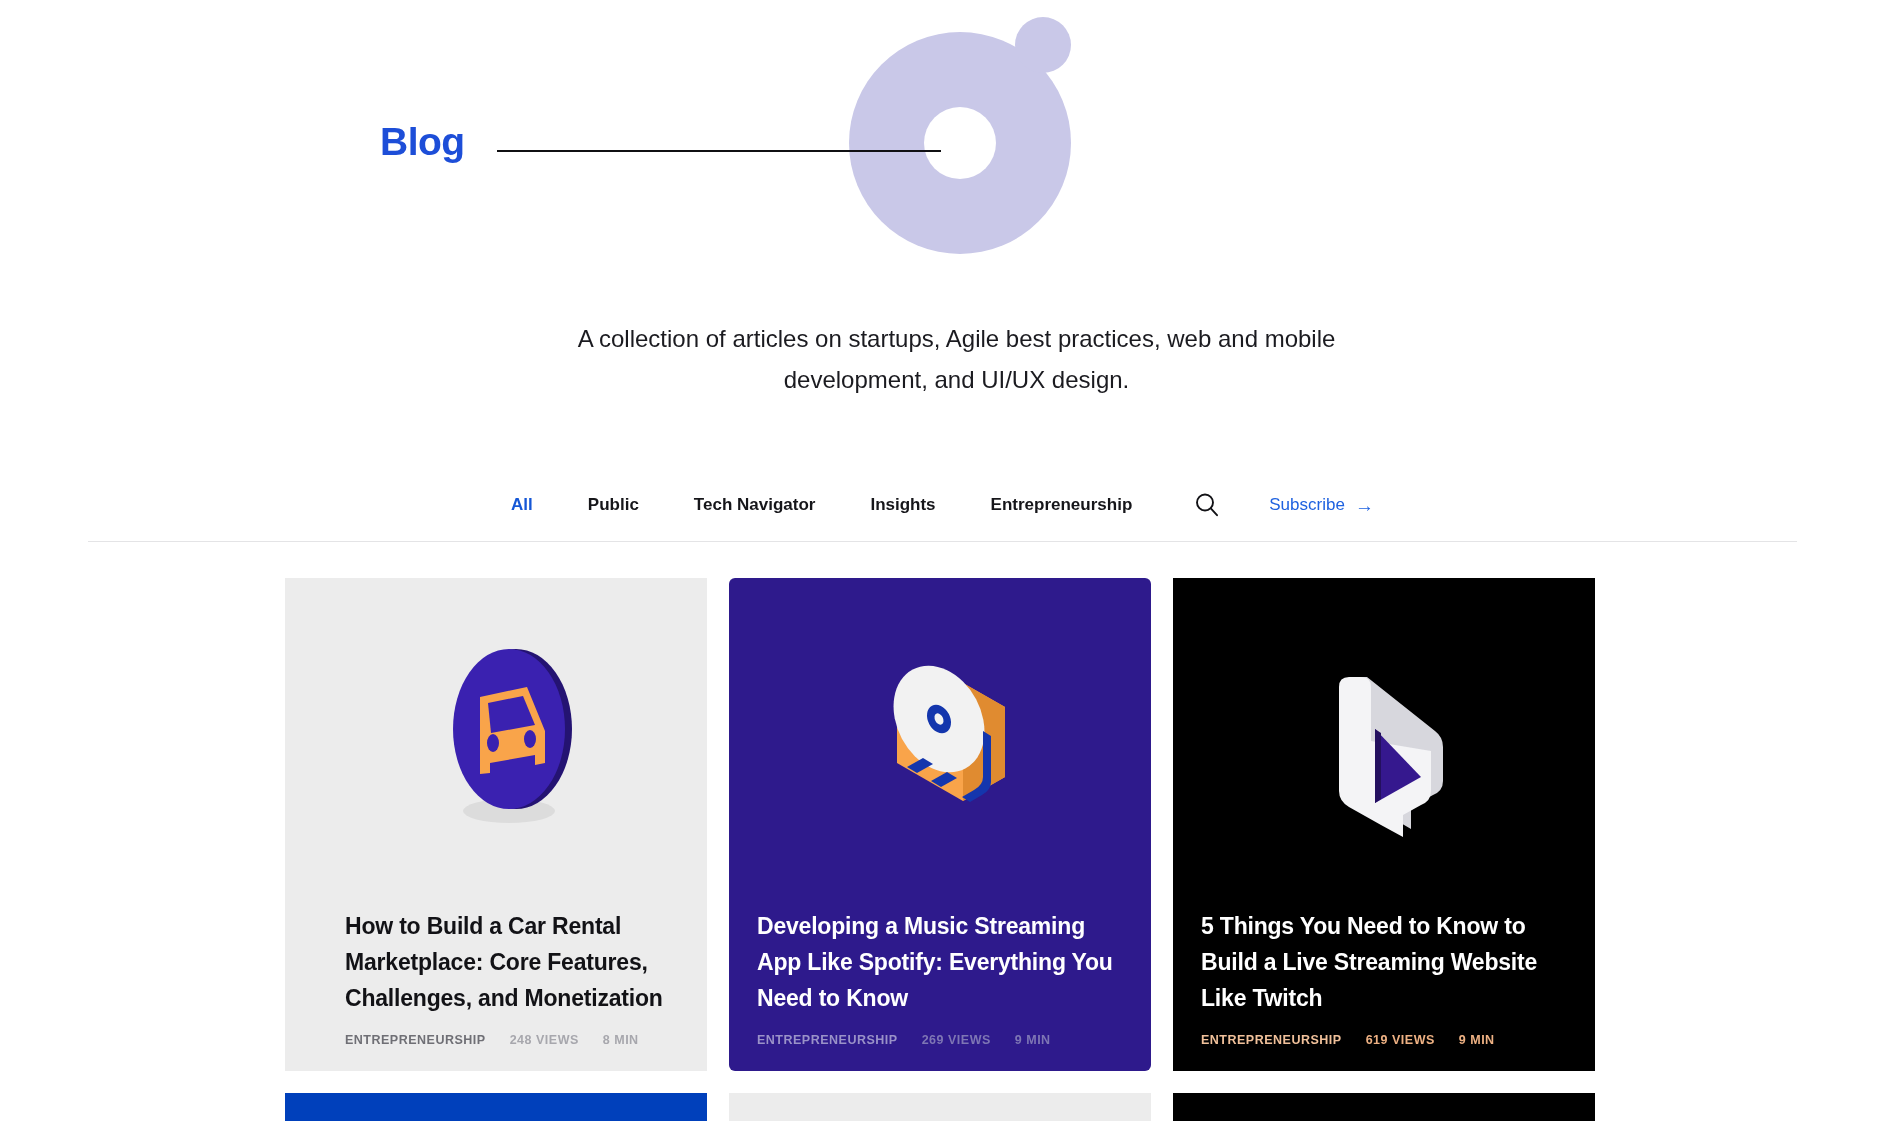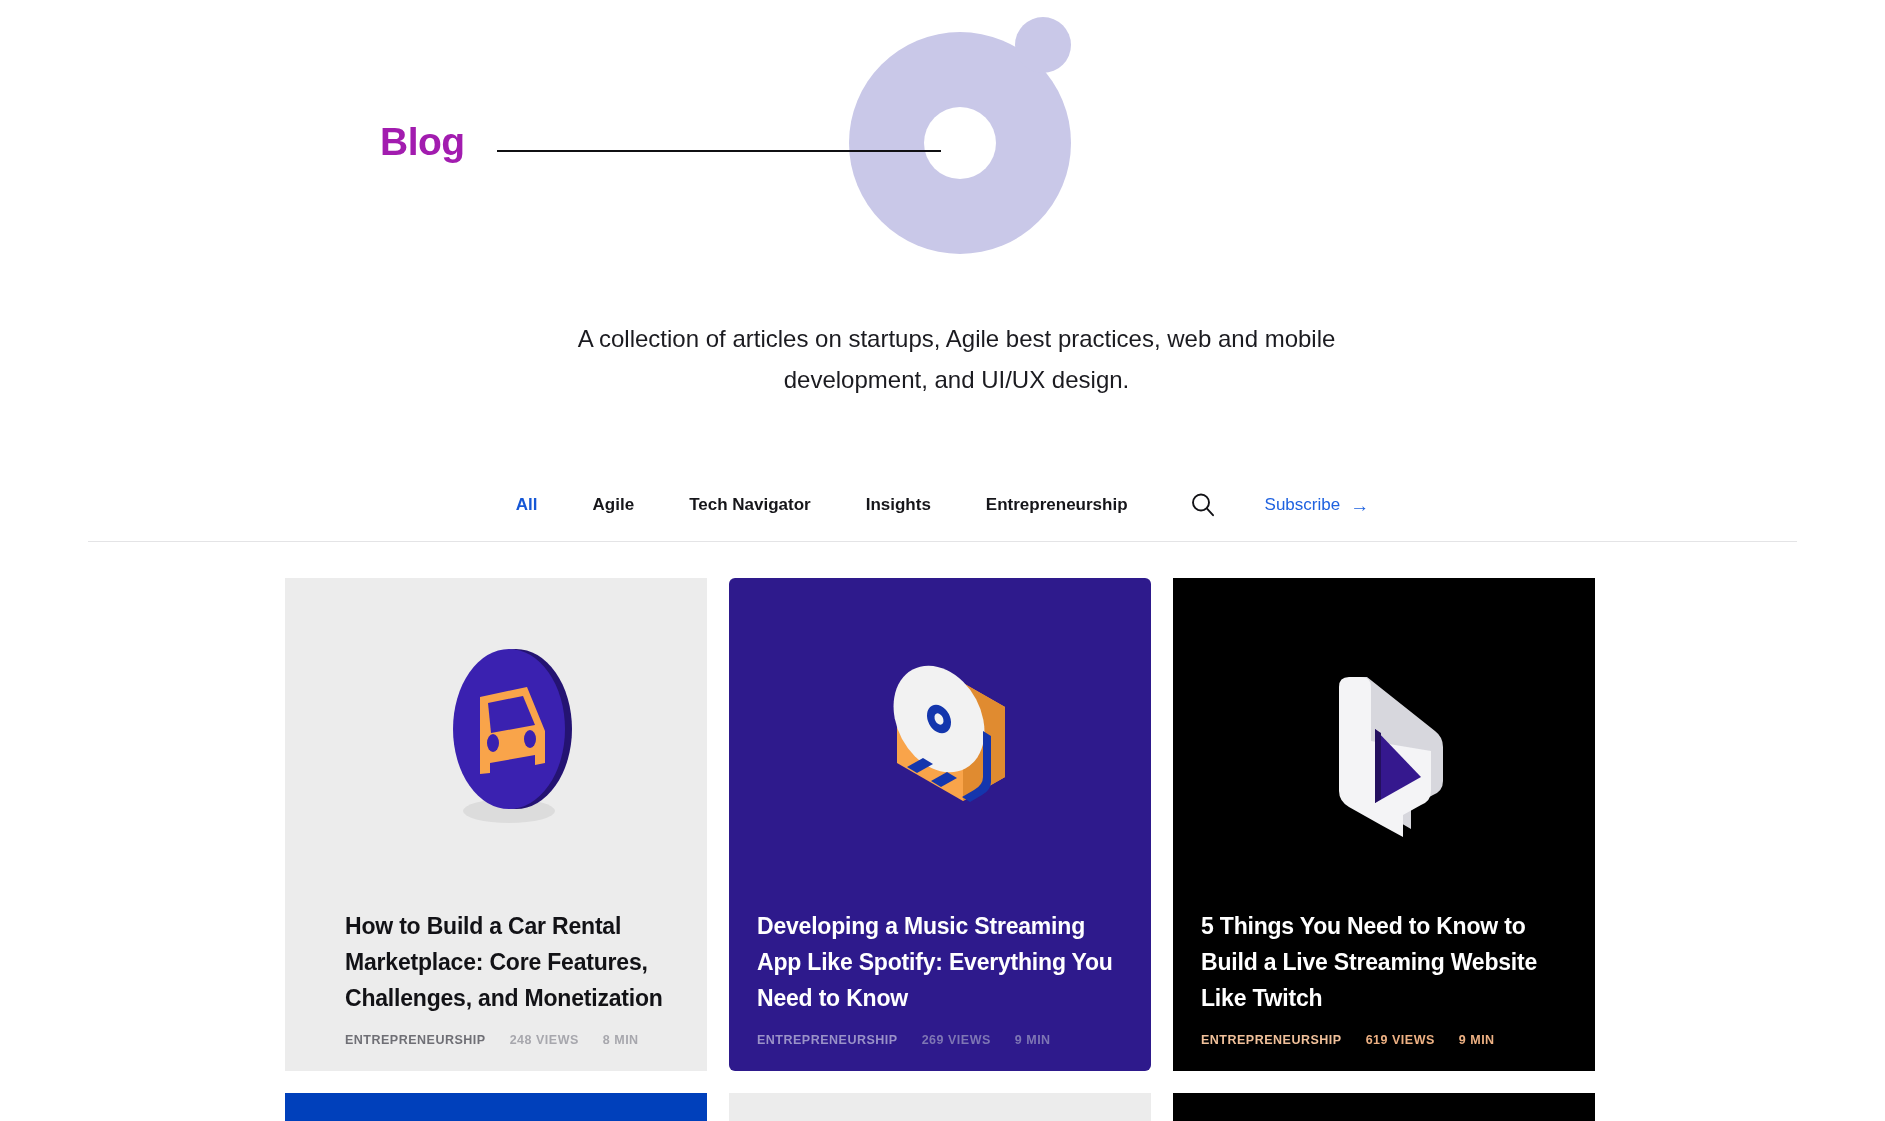--- a/index.html
+++ b/index.html
@@ -34,21 +34,21 @@
     width: 56px; height: 56px;
     border-radius: 50%;
     background: #c9c8e8;
   }
   .hero-title {
     position: absolute;
     left: 380px; top: 122px;
     font-size: 39px;
     font-weight: 700;
     letter-spacing: -0.5px;
-    color: #a21caf;
+    color: #1d4ed8;
     line-height: 1;
   }
   .hero-rule {
     position: absolute;
     left: 497px; top: 150px;
     width: 444px; height: 2px;
     background: #101013;
   }
 
   
@@ -201,21 +201,21 @@
   </div>
 
   <div class="subtitle">
     <span>A collection of articles on startups, Agile best practices, web and mobile</span>
     <span>development, and UI/UX design.</span>
   </div>
 
   <div class="filterbar">
     <div class="filters">
       <button class="filter-item active">All</button>
-      <button class="filter-item">Agile</button>
+      <button class="filter-item">Public</button>
       <button class="filter-item">Tech Navigator</button>
       <button class="filter-item">Insights</button>
       <button class="filter-item">Entrepreneurship</button>
     </div>
 
     <button class="search-btn">
       <span>
         <svg width="28" height="28" viewBox="0 0 28 28">
           <circle cx="12" cy="11.5" r="8" fill="none" stroke="#121216" stroke-width="1.9"></circle>
           <line x1="17.8" y1="17.4" x2="24" y2="24.2" stroke="#121216" stroke-width="1.9" stroke-linecap="round"></line>

